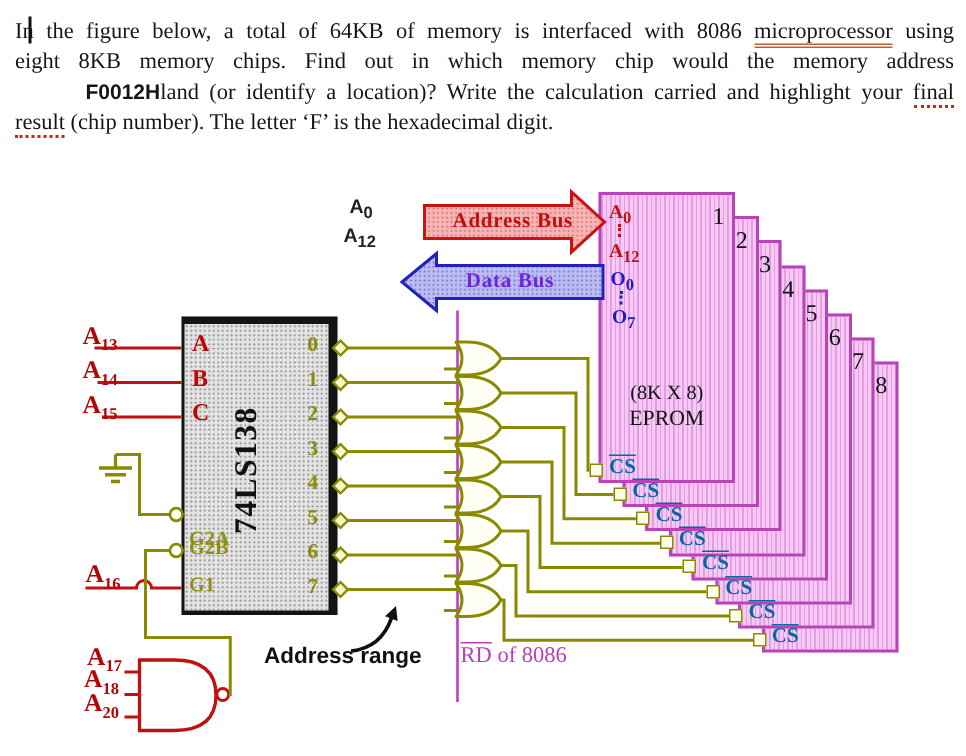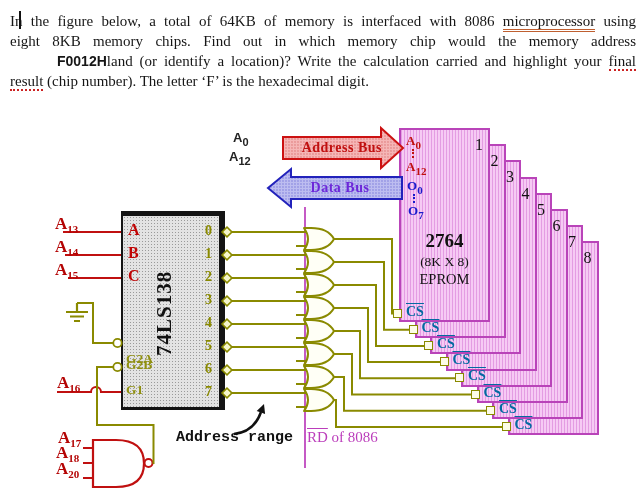--- a/index.html
+++ b/index.html
@@ -32,21 +32,21 @@
   .eprom-title{position:absolute;left:0;width:100%;text-align:center;color:#111;line-height:1;}
   .pinlbl{position:absolute;font-weight:bold;font-size:13px;line-height:1;}
   .dotv{position:absolute;width:0;border-left:2px dotted currentColor;}
   
   .siglbl{position:absolute;font-weight:bold;font-size:17px;color:#b40404;line-height:1;}
   .siglbl sub,.pinlbl sub,.cpupin sub{font-size:11px;}
   .cpupin{position:absolute;font-family:"Liberation Sans",sans-serif;font-weight:bold;font-size:13px;color:#222;line-height:1;}
   .buslbl{position:absolute;font-weight:bold;font-size:14px;line-height:1;text-align:center;letter-spacing:.5px;}
   .cs-square{position:absolute;width:9px;height:9px;box-sizing:border-box;border:1.5px solid #8a8a00;background:#fcfce8;}
   .cs-text{position:absolute;font-weight:bold;font-size:14px;color:#0369a1;line-height:1;text-decoration:overline;}
-  .addr-range{position:absolute;left:176px;top:429px;font-family:Liberation Mono, monospace;font-weight:bold;font-size:15px;color:#111;}
+  .addr-range{position:absolute;left:176px;top:429px;font-family:Liberation Sans, sans-serif;font-weight:bold;font-size:15px;color:#111;}
   .rdlbl{position:absolute;left:307px;top:429px;font-size:15px;color:#bb3dbb;line-height:1.1;}
   .rdlbl .ovl{text-decoration:overline;}
 </style>
 </head>
 <body>
 
 <div class="stage">
   <div class="problem" id="problem">
       <div class="pline just"><span class="seg">In the figure below, a total of 64KB of memory is interfaced with 8086 </span><span class="seg u-line">microprocessor</span><span class="seg"> using</span></div>
       <div class="pline just"><span class="seg">eight 8KB memory chips. Find out in which memory chip would the memory address</span></div>
@@ -90,21 +90,20 @@
         <div class="chipnum">4</div>
       </div>
       <div class="chip" style="left: 430px; top: 160.4px;">
         <div class="chipnum">3</div>
       </div>
       <div class="chip" style="left: 414.5px; top: 144.2px;">
         <div class="chipnum">2</div>
       </div>
       <div class="chip" style="left: 399px; top: 128px;">
         <div class="chipnum">1</div>
-        <div class="eprom-title" style="top: 101px; font-weight: bold; font-size: 19px;">2764</div>
         <div class="eprom-title" style="top: 125px; font-size: 13.5px;">(8K X 8)</div>
         <div class="eprom-title" style="top: 142px; font-size: 14.5px;">EPROM</div>
         <div class="pinlbl" style="left: 5px; top: 4px; color: rgb(192, 16, 16);">A<sub>0</sub></div>
         <div class="pinlbl" style="left: 5px; top: 30px; color: rgb(192, 16, 16);">A<sub>12</sub></div>
         <div class="pinlbl" style="left: 6px; top: 49px; color: rgb(26, 26, 204);">O<sub>0</sub></div>
         <div class="pinlbl" style="left: 7px; top: 74px; color: rgb(26, 26, 204);">O<sub>7</sub></div>
         <div class="dotv" style="left: 11px; top: 19px; height: 9px; color: rgb(192, 16, 16);"></div>
         <div class="dotv" style="left: 12px; top: 64px; height: 9px; color: rgb(26, 26, 204);"></div>
       </div>
     </div>

